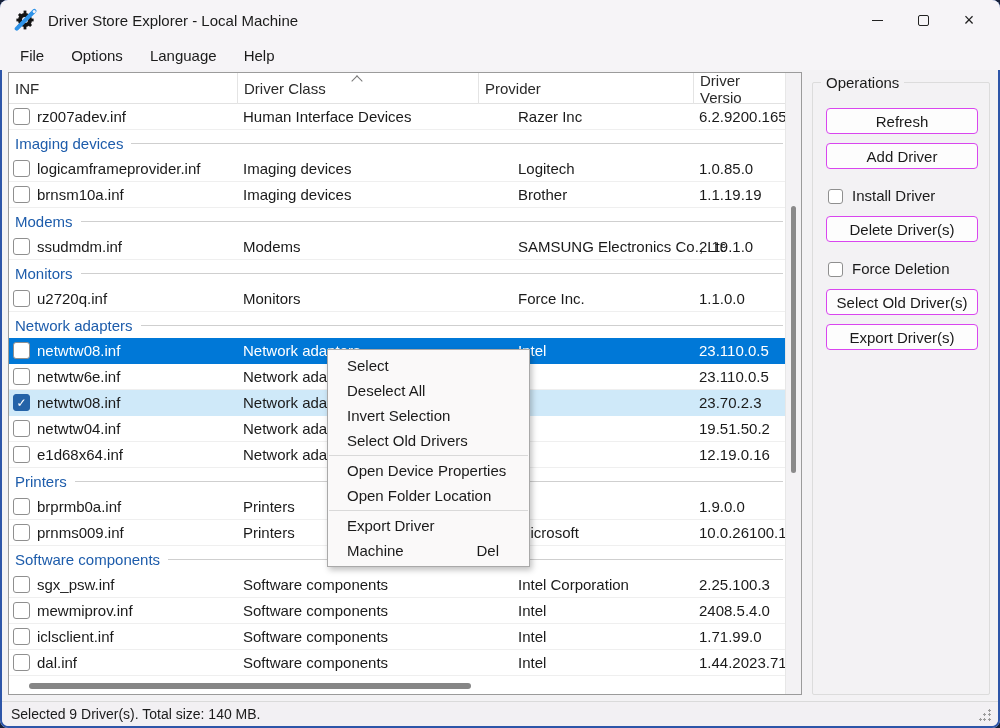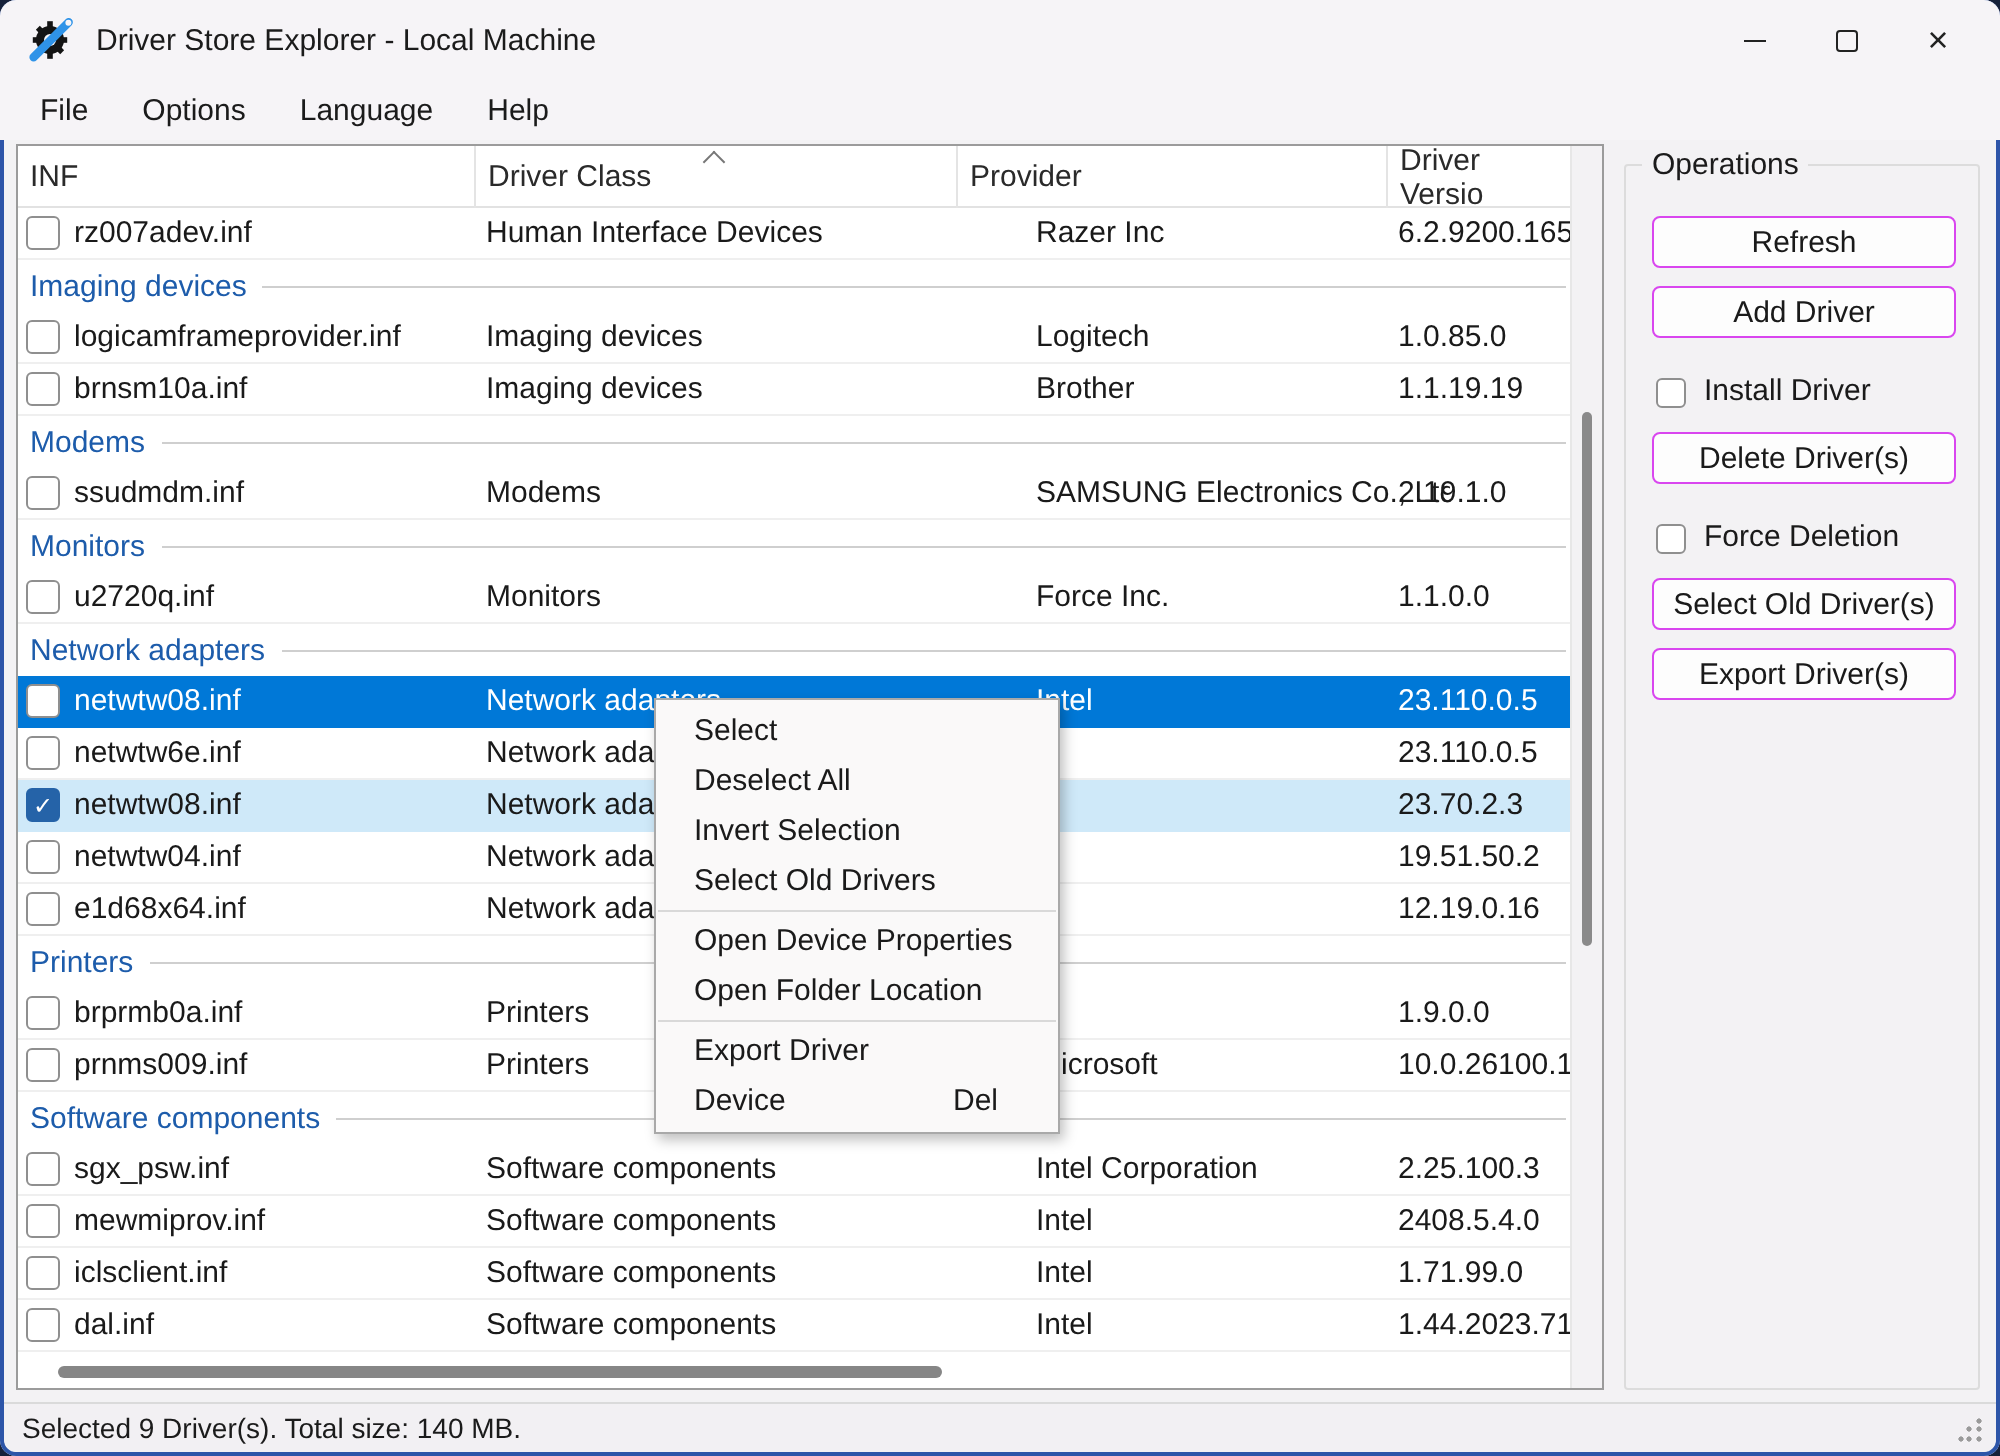--- a/index.html
+++ b/index.html
@@ -300,21 +300,21 @@
         <span class="mi-label">Open Device Properties</span>
       </div>
       <div class="mi">
         <span class="mi-label">Open Folder Location</span>
       </div>
       <div class="menu-sep"></div>
       <div class="mi">
         <span class="mi-label">Export Driver</span>
       </div>
       <div class="mi">
-        <span class="mi-label">Device</span>
+        <span class="mi-label">Machine</span>
         <span class="mi-shortcut">Del</span>
       </div>
     </div>
 
   <div class="ops-box">
     <span class="ops-title">Operations</span>
     <div class="ops-stack" id="opsstack">
         <button class="op-btn">Refresh</button>
         <button class="op-btn">Add Driver</button>
         <label class="op-check">

